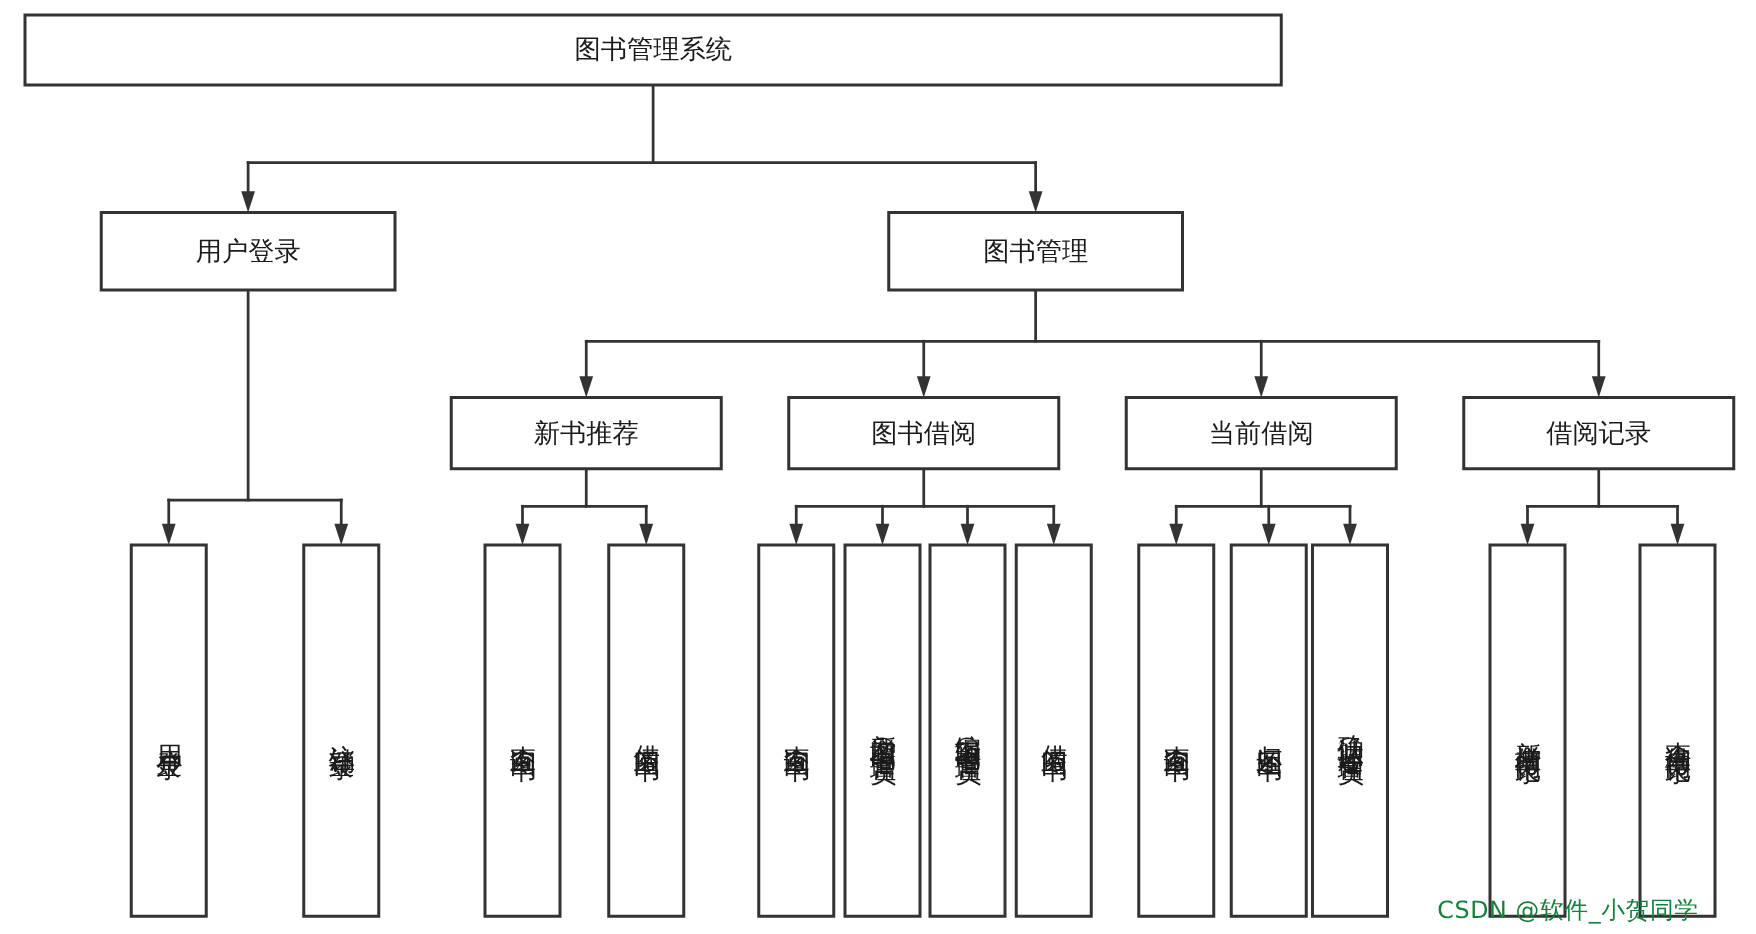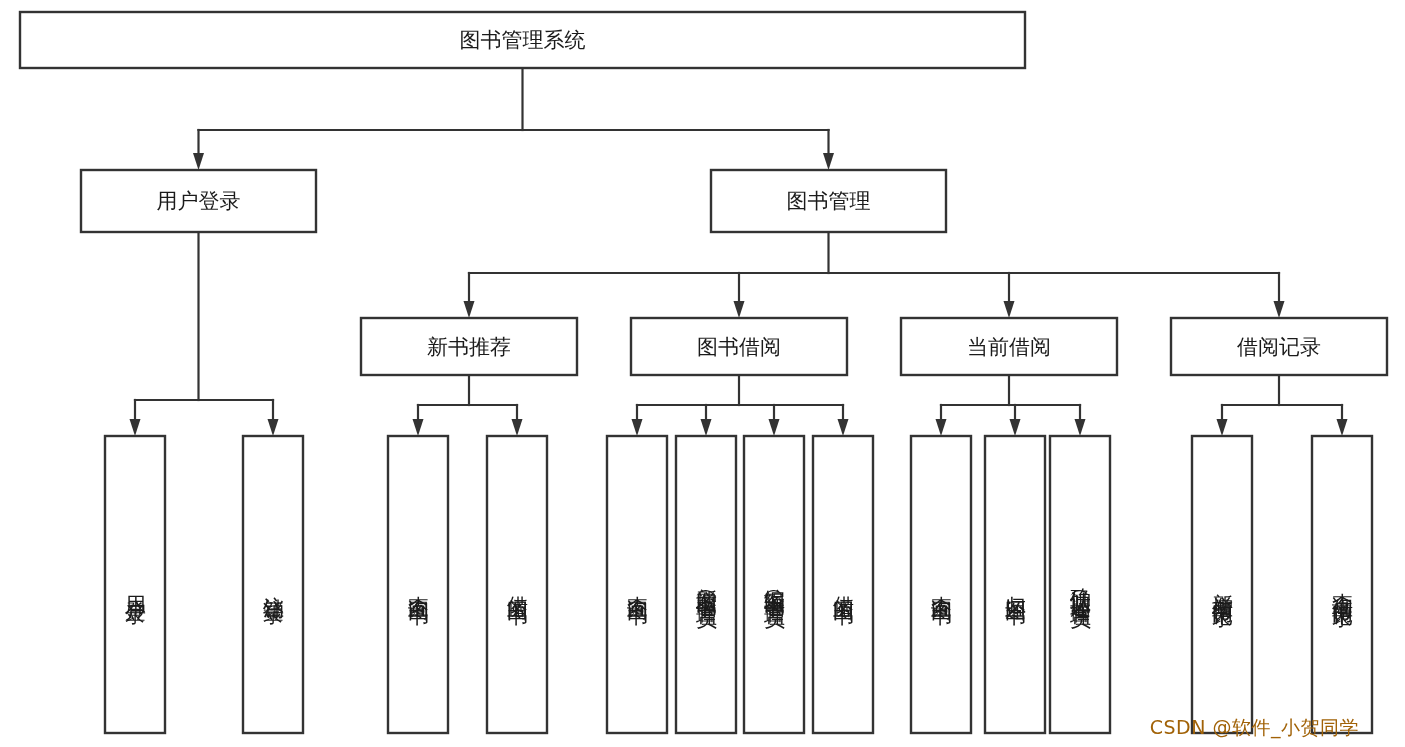--- a/index.html
+++ b/index.html
@@ -63,21 +63,21 @@
     text-align: center;
     display: flex;
     align-items: center;
     justify-content: center;
     pointer-events: none;
   }
   .watermark {
     position: absolute;
     right: 10px;
     bottom: 6px;
-    color: #a16207;
+    color: #15803d;
     font-family: "DejaVu Sans", "Liberation Sans", sans-serif;
     font-size: 19px;
     white-space: nowrap;
     letter-spacing: 0.5px;
     margin-top: 24px;
   }
 </style>
 </head>
 <body>
 

